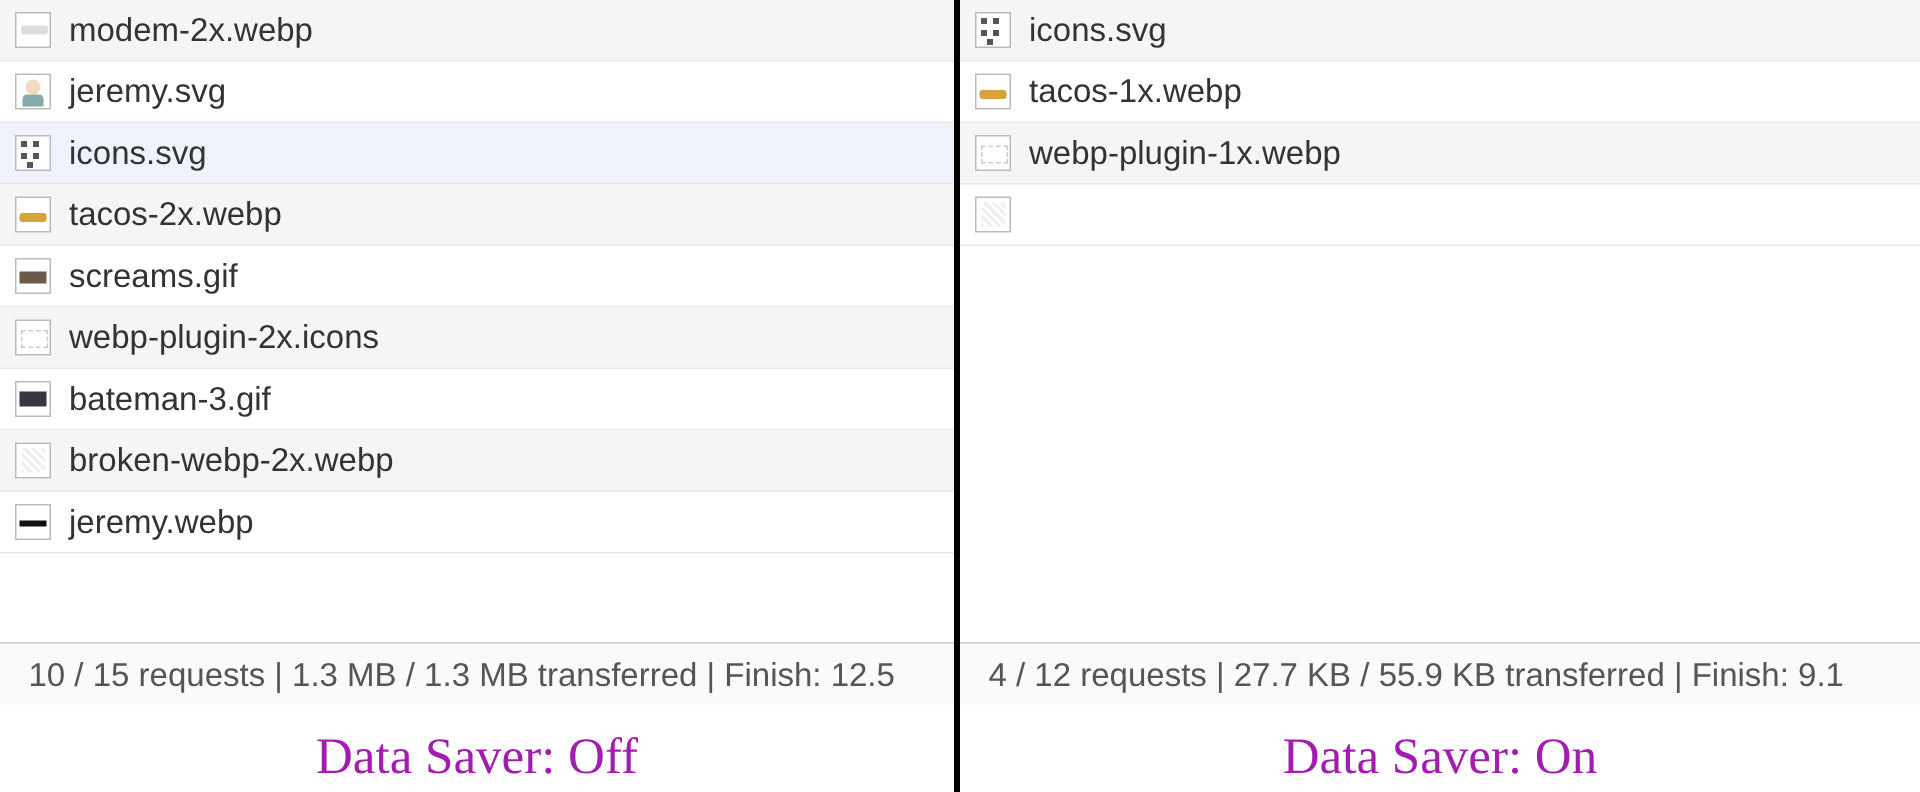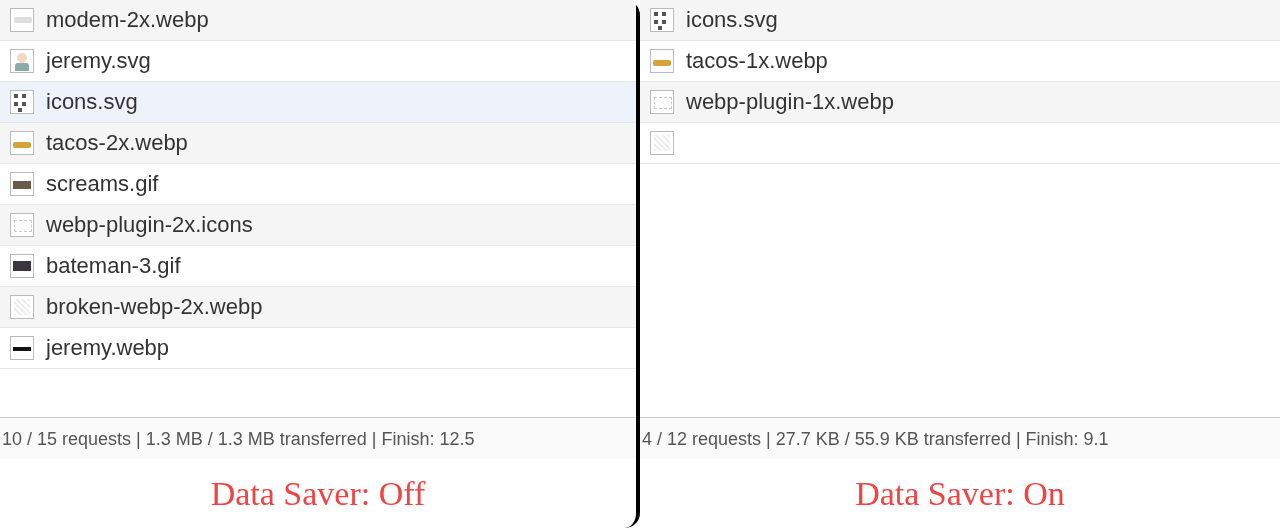--- a/index.html
+++ b/index.html
@@ -13,21 +13,20 @@
     .split {
       display: flex;
       width: 100%;
       height: 100%;
     }
     .panel {
       width: 50%;
       display: flex;
       flex-direction: column;
       position: relative;
-      border-radius: 15px;
     }
     .panel.left {
       border-right: 4px solid #000;
     }
     .list {
       flex: 0 0 auto;
     }
     .row {
       display: flex;
       align-items: center;
@@ -55,34 +54,34 @@
       flex: 0 0 auto;
     }
     .name {
       white-space: nowrap;
     }
     .filler { flex: 1; }
     .status {
       flex: 0 0 auto;
       height: 42px;
       line-height: 42px;
-      padding: 0 2px;
-      font-size: 18px;
+      padding: 0 19px;
+      font-size: 22px;
       color: #555;
       background: #fafafa;
       border-top: 1px solid #ccc;
       white-space: nowrap;
       overflow: hidden;
     }
     .caption {
       flex: 0 0 auto;
       text-align: center;
       font-size: 34px;
-      color: #ef4444;
-      padding: 16px 0 15px 0;
+      color: #a21caf;
+      padding: 16px 0 4px 0;
       font-family: "Times New Roman", Georgia, serif;
     }
     
     .thumb.modem::after { content:""; position:absolute; left:3px; top:8px; width:18px; height:6px; background:#ddd; border-radius:2px; }
     .thumb.jeremy::after { content:""; position:absolute; left:6px; top:3px; width:10px; height:10px; background:#f3d8c2; border-radius:50%; }
     .thumb.jeremy::before { content:""; position:absolute; left:4px; top:13px; width:14px; height:8px; background:#8aa; border-radius:3px 3px 0 0; }
     .thumb.book::after { content:""; position:absolute; left:4px; top:2px; width:4px; height:18px; background:#c33; }
     .thumb.icons::after { content:""; position:absolute; left:3px; top:3px; width:4px; height:4px; background:#555; box-shadow: 8px 0 #555, 0 8px #555, 8px 8px #555, 4px 14px #555; }
     .thumb.tacos::after { content:""; position:absolute; left:2px; top:10px; width:18px; height:6px; background:#d6a23a; border-radius:2px; }
     .thumb.bateman::after { content:""; position:absolute; left:2px; top:8px; width:18px; height:8px; background:#6b5a4a; }

